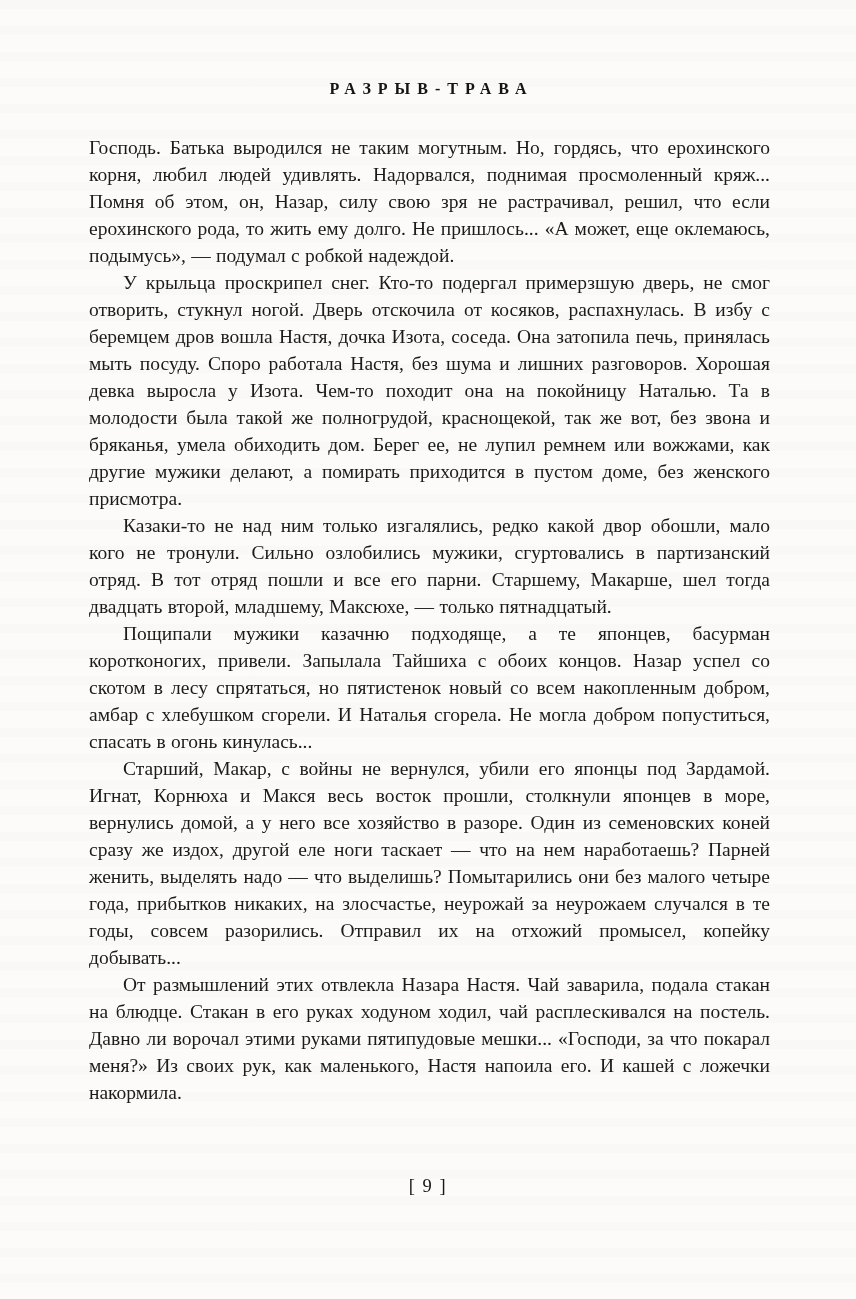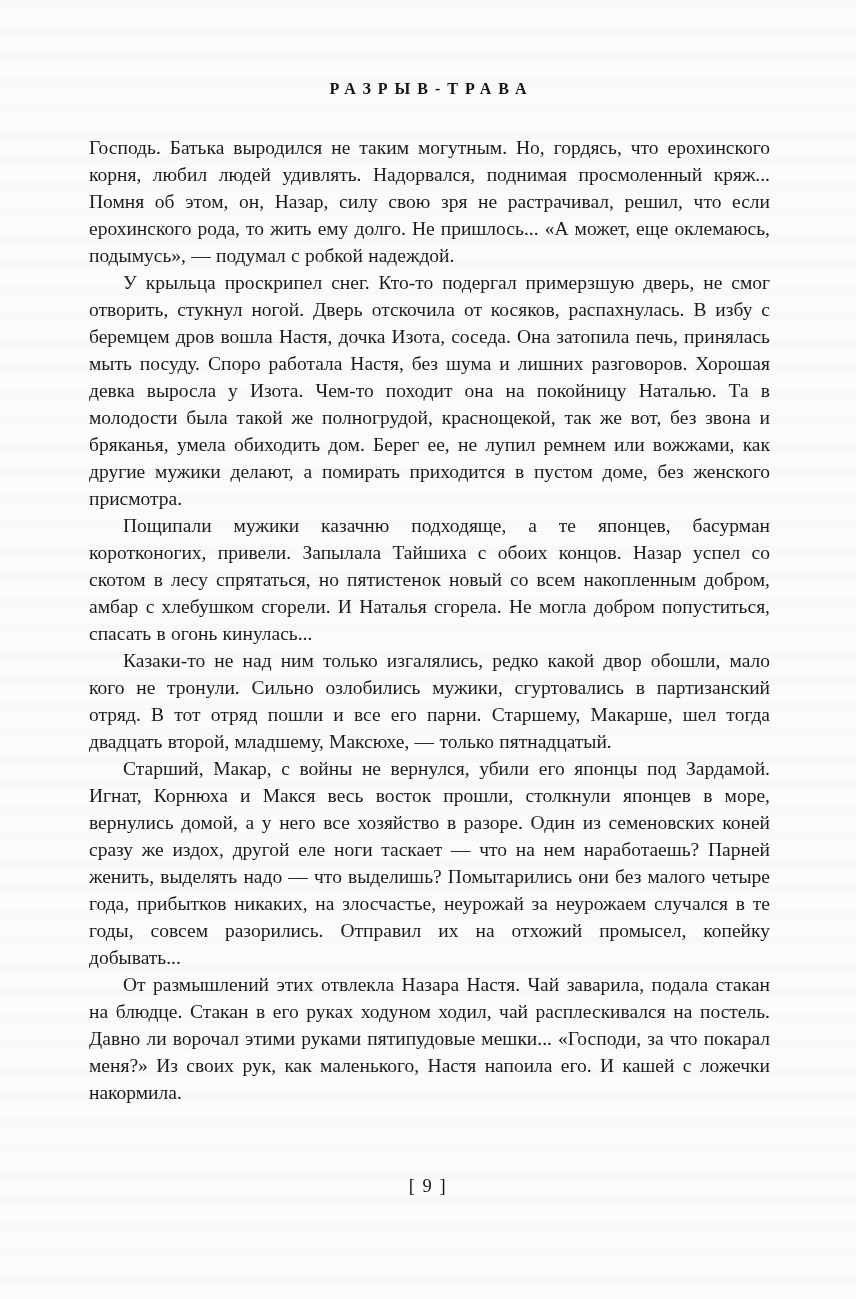--- a/index.html
+++ b/index.html
@@ -76,21 +76,21 @@
 </head>
 <body>
 
 <div class="page">
 
   <div class="running-head">РАЗРЫВ-ТРАВА</div>
 
   <div class="text-block">
     <p class="first">Господь. Батька выродился не таким могутным. Но, гордясь, что ерохинского корня, любил людей удивлять. Надорвался, поднимая просмоленный кряж... Помня об этом, он, Назар, силу свою зря не растрачивал, решил, что если ерохинского рода, то жить ему долго. Не пришлось... «А может, еще оклемаюсь, подымусь», — подумал с робкой надеждой.</p>
     <p>У крыльца проскрипел снег. Кто-то подергал примерзшую дверь, не смог отворить, стукнул ногой. Дверь отскочила от косяков, распахнулась. В избу с беремцем дров вошла Настя, дочка Изота, соседа. Она затопила печь, принялась мыть посуду. Споро работала Настя, без шума и лишних разговоров. Хорошая девка выросла у Изота. Чем-то походит она на покойницу Наталью. Та в молодости была такой же полногрудой, краснощекой, так же вот, без звона и бряканья, умела обиходить дом. Берег ее, не лупил ремнем или вожжами, как другие мужики делают, а помирать приходится в пустом доме, без женского присмотра.</p>
+    <p>Казаки-то не над ним только изгалялись, редко какой двор обошли, мало кого не тронули. Сильно озлобились мужики, сгуртовались в партизанский отряд. В тот отряд пошли и все его парни. Старшему, Макарше, шел тогда двадцать второй, младшему, Максюхе, — только пятнадцатый.</p>
     <p>Пощипали мужики казачню подходяще, а те японцев, басурман коротконогих, привели. Запылала Тайшиха с обоих концов. Назар успел со скотом в лесу спрятаться, но пятистенок новый со всем накопленным добром, амбар с хлебушком сгорели. И Наталья сгорела. Не могла добром попуститься, спасать в огонь кинулась...</p>
-    <p>Казаки-то не над ним только изгалялись, редко какой двор обошли, мало кого не тронули. Сильно озлобились мужики, сгуртовались в партизанский отряд. В тот отряд пошли и все его парни. Старшему, Макарше, шел тогда двадцать второй, младшему, Максюхе, — только пятнадцатый.</p>
     <p>Старший, Макар, с войны не вернулся, убили его японцы под Зардамой. Игнат, Корнюха и Макся весь восток прошли, столкнули японцев в море, вернулись домой, а у него все хозяйство в разоре. Один из семеновских коней сразу же издох, другой еле ноги таскает — что на нем наработаешь? Парней женить, выделять надо — что выделишь? Помытарились они без малого четыре года, прибытков никаких, на злосчастье, неурожай за неурожаем случался в те годы, совсем разорились. Отправил их на отхожий промысел, копейку добывать...</p>
     <p>От размышлений этих отвлекла Назара Настя. Чай заварила, подала стакан на блюдце. Стакан в его руках ходуном ходил, чай расплескивался на постель. Давно ли ворочал этими руками пятипудовые мешки... «Господи, за что покарал меня?» Из своих рук, как маленького, Настя напоила его. И кашей с ложечки накормила.</p>
   </div>
 
   <div class="folio">[ 9 ]</div>
 
 </div>
 
 </body></html>

